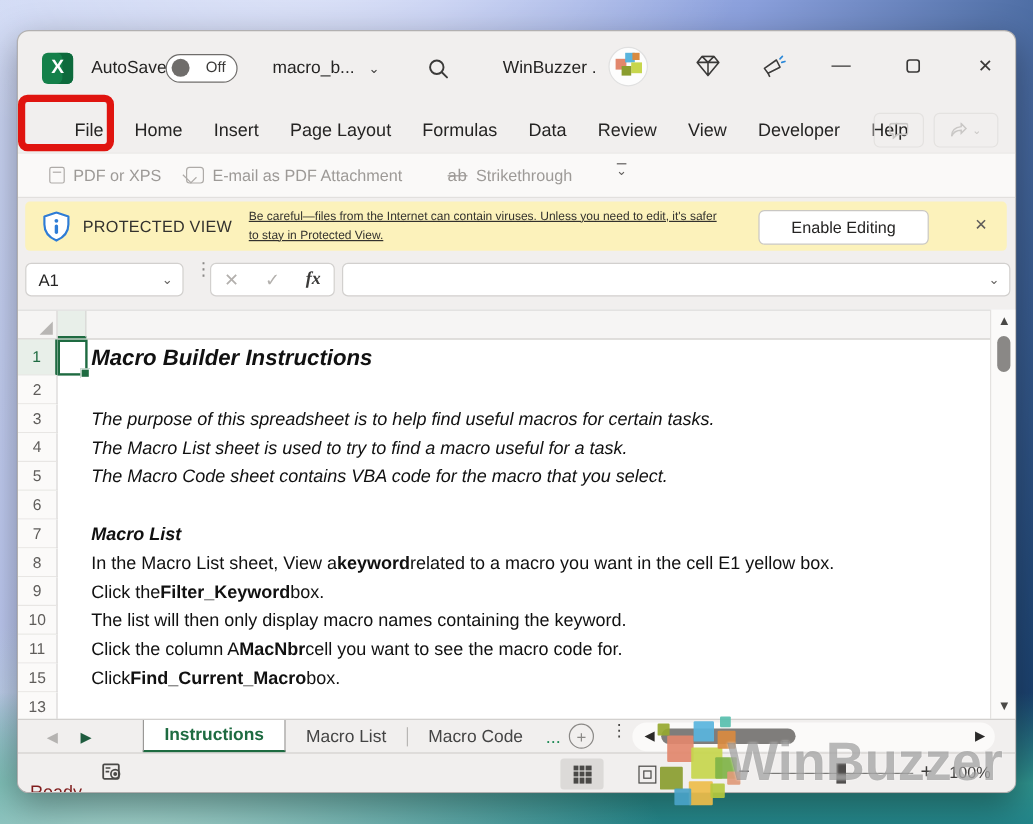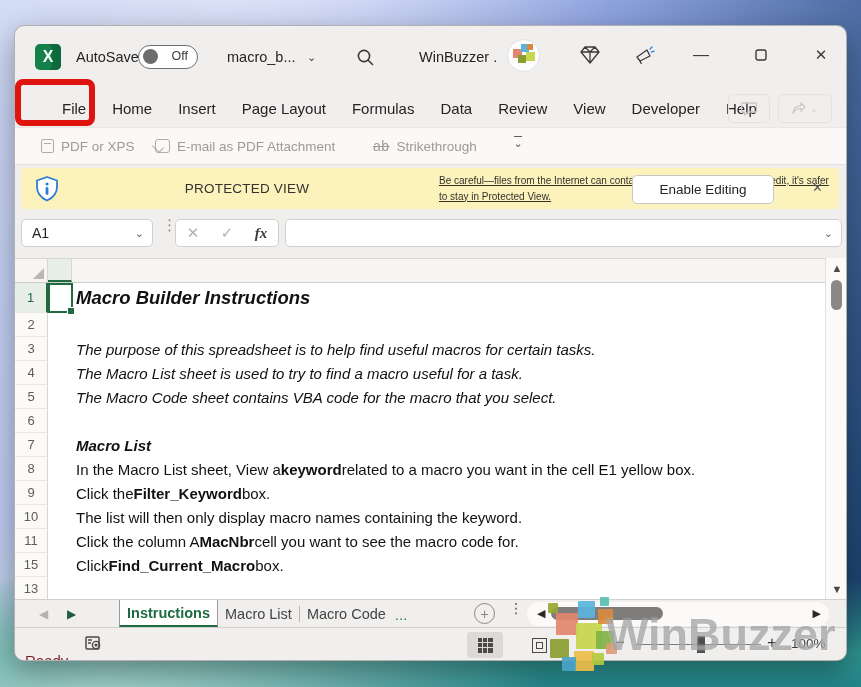--- a/index.html
+++ b/index.html
@@ -44,21 +44,21 @@
   .qat{position:absolute;left:0;top:101px;width:100%;height:38px;background:#faf9f8;border-top:1px solid #e8e6e4;border-bottom:1px solid #e2e0de;box-sizing:border-box;}
   .qat-item{position:absolute;top:0;height:36px;display:flex;align-items:center;gap:7px;color:#9d9a97;font-size:13.5px;}
   .i-doc{width:13px;height:14px;border:1.6px solid #aeaba8;border-radius:2px;position:relative;box-sizing:border-box;}
   .i-doc::after{content:"";position:absolute;left:2px;right:2px;top:3px;border-top:1.6px solid #aeaba8;}
   .i-mail{width:15px;height:14px;border:1.6px solid #aeaba8;border-radius:3px;position:relative;box-sizing:border-box;}
   .i-mail::after{content:"";position:absolute;left:1px;top:1px;width:9px;height:6px;border:1.4px solid #aeaba8;border-top:none;border-left:none;transform:rotate(45deg);transform-origin:top left;}
   .i-strike{text-decoration:line-through;font-size:14px;color:#9d9a97;letter-spacing:.5px;}
   .qat-chev{position:absolute;left:496px;top:8px;width:14px;text-align:center;color:#605e5c;font-size:11px;line-height:10px;}
   .qat-chev .bar{display:block;margin:0 auto 1px;width:8px;border-top:1.6px solid #605e5c;}
   
-  .banner{position:absolute;left:6px;top:142px;width:818px;height:41px;background:#fcf2bb;border-radius:4px;display:flex;align-items:center;box-sizing:border-box;justify-content:space-between;}
+  .banner{position:absolute;left:6px;top:142px;width:818px;height:41px;background:#fcf2bb;border-radius:4px;display:flex;align-items:center;box-sizing:border-box;}
   .banner-label{font-size:13.5px;color:#33322e;margin-left:10px;letter-spacing:.2px;white-space:nowrap;}
   .banner-msg{font-size:10px;color:#33322e;text-decoration:underline;margin-left:14px;width:400px;line-height:16px;}
   .enable-btn{position:absolute;left:611px;top:7px;width:140px;height:27px;background:#fff;border:1px solid #c9c7c3;border-radius:5px;font-size:13.5px;color:#252423;display:flex;align-items:center;justify-content:center;font-family:"Liberation Sans",sans-serif;}
   .banner-close{position:absolute;right:16px;top:12px;font-size:13px;color:#5f5d5b;}
   
   .fbar{position:absolute;left:0;top:188px;width:100%;height:39px;}
   .namebox{position:absolute;left:6px;top:5px;width:132px;height:28px;background:#fff;border:1px solid #d2d0ce;border-radius:5px;box-sizing:border-box;font-size:14px;color:#252423;display:flex;align-items:center;padding-left:10px;}
   .namebox .chev{position:absolute;right:8px;font-size:11px;color:#605e5c;}
   .fdots{position:absolute;left:147px;top:6px;color:#8a8886;font-size:15px;letter-spacing:0;line-height:9px;text-align:center;width:8px;}
   .fgroup{position:absolute;left:160px;top:5px;width:104px;height:28px;background:#fff;border:1px solid #d2d0ce;border-radius:5px;box-sizing:border-box;display:flex;align-items:center;justify-content:space-around;}
@@ -90,21 +90,21 @@
   
   .vscroll{position:absolute;left:810px;top:232px;width:23px;height:341px;background:#fbfaf9;border-left:1px solid #e4e2e0;box-sizing:border-box;}
   .vscroll .up{position:absolute;top:4px;left:0;width:100%;text-align:center;font-size:11px;color:#4a4947;}
   .vscroll .thumb{position:absolute;left:5px;top:22px;width:11px;height:30px;background:#8a8886;border-radius:6px;}
   .vscroll .down{position:absolute;bottom:4px;left:0;width:100%;text-align:center;font-size:11px;color:#4a4947;}
   
   .tabbar{position:absolute;left:0;top:573px;width:100%;height:28px;background:#f1efee;border-top:1px solid #d2d0ce;box-sizing:border-box;}
   .nav-left{position:absolute;left:24px;top:7px;font-size:12px;color:#b5b3b1;}
   .nav-right{position:absolute;left:52px;top:7px;font-size:12px;color:#1f5c3f;}
   .tabs{position:absolute;left:104px;top:0;height:28px;display:flex;align-items:stretch;}
-  .tab{padding:0 7px;display:flex;align-items:center;font-size:14.5px;color:#444;position:relative;}
+  .tab{padding:0 17px;display:flex;align-items:center;font-size:14.5px;color:#444;position:relative;}
   .tab.active{background:#fff;color:#1e6b41;font-weight:700;border-left:1px solid #9a9896;border-right:1px solid #9a9896;border-bottom:3px solid #1e6b41;box-sizing:border-box;}
   .tab-sep{width:1px;background:#b8b6b4;margin:6px 0;}
   .tab-overflow{display:flex;align-items:center;color:#1e8a55;font-size:15px;padding-left:2px;}
   .add-sheet{position:absolute;left:459px;top:3px;width:21px;height:21px;border:1.4px solid #8a8886;border-radius:50%;color:#8a8886;font-size:14px;display:flex;align-items:center;justify-content:center;box-sizing:border-box;}
   .tab-dots{position:absolute;left:494px;top:5px;color:#4a4947;font-size:14px;line-height:6px;text-align:center;width:8px;}
   .hscroll{position:absolute;left:512px;top:2px;width:302px;height:24px;background:#fbfaf9;border-radius:12px;}
   .hscroll .la{position:absolute;left:10px;top:5px;font-size:11px;color:#2b2a29;}
   .hscroll .thumb{position:absolute;left:24px;top:5px;width:112px;height:13px;background:#7f7d7b;border-radius:7px;}
   .hscroll .ra{position:absolute;right:8px;top:5px;font-size:11px;color:#2b2a29;}
   

